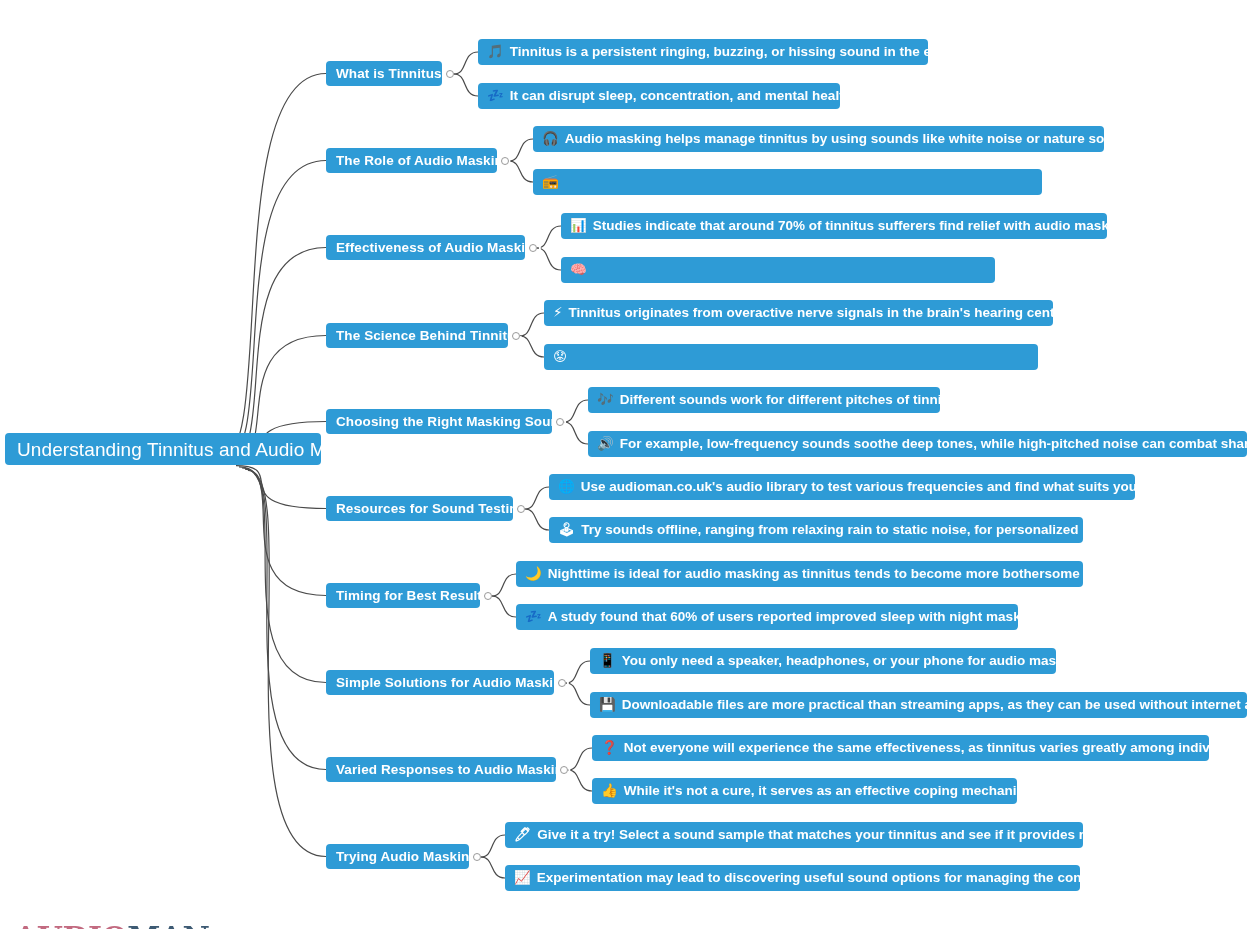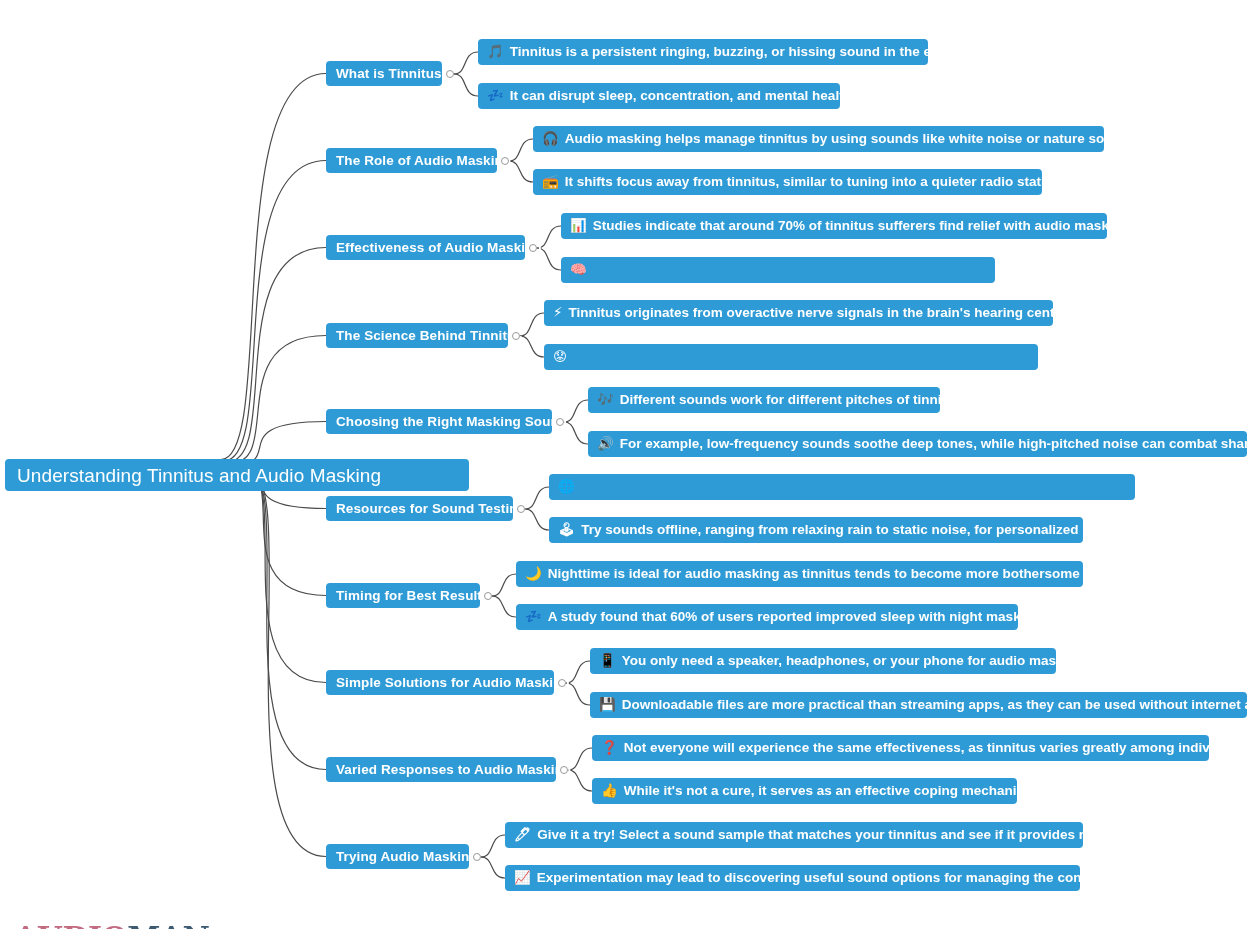--- a/index.html
+++ b/index.html
@@ -129,21 +129,21 @@
       <path d="M 242 468 C 297 468, 221 682.5, 326 682.5" fill="none" stroke="#4a4a4a" stroke-width="1.2"></path>
       <path d="M 566 683 C 580 683, 574 661, 590 661" fill="none" stroke="#4a4a4a" stroke-width="1.2"></path>
       <path d="M 566 683 C 580 683, 574 705, 590 705" fill="none" stroke="#4a4a4a" stroke-width="1.2"></path>
       <path d="M 245 469.2 C 300 469.2, 221 769.5, 326 769.5" fill="none" stroke="#4a4a4a" stroke-width="1.2"></path>
       <path d="M 568 770 C 582 770, 576 748, 592 748" fill="none" stroke="#4a4a4a" stroke-width="1.2"></path>
       <path d="M 568 770 C 582 770, 576 791, 592 791" fill="none" stroke="#4a4a4a" stroke-width="1.2"></path>
       <path d="M 248 470.4 C 303 470.4, 221 856.5, 326 856.5" fill="none" stroke="#4a4a4a" stroke-width="1.2"></path>
       <path d="M 481 857 C 495 857, 489 835, 505 835" fill="none" stroke="#4a4a4a" stroke-width="1.2"></path>
       <path d="M 481 857 C 495 857, 489 878, 505 878" fill="none" stroke="#4a4a4a" stroke-width="1.2"></path>
     </svg>
-<div class="node node-root" style="left: 5px; top: 459px; width: 464px; height: 32px;">
+<div class="node node-root" style="left: 5px; top: 433px; width: 316px; height: 32px;">
       <span>Understanding Tinnitus and Audio Masking</span>
     </div>
     <div class="node node-branch" style="left: 326px; top: 61px; width: 116px; height: 25px;">
       <span>What is Tinnitus?</span>
     </div>
     <div class="collapse-dot" style="left: 446px; top: 70px;"></div>
     <div class="node node-leaf" style="left: 478px; top: 39px; width: 450px; height: 26px;">
       <span class="leaf-icon">🎵</span>
       <span class="leaf-text">Tinnitus is a persistent ringing, buzzing, or hissing sound in the ears.</span>
     </div>
@@ -154,21 +154,20 @@
     <div class="node node-branch" style="left: 326px; top: 148px; width: 171px; height: 25px;">
       <span>The Role of Audio Masking</span>
     </div>
     <div class="collapse-dot" style="left: 501px; top: 157px;"></div>
     <div class="node node-leaf" style="left: 533px; top: 126px; width: 571px; height: 26px;">
       <span class="leaf-icon">🎧</span>
       <span class="leaf-text">Audio masking helps manage tinnitus by using sounds like white noise or nature sounds.</span>
     </div>
     <div class="node node-leaf" style="left: 533px; top: 169px; width: 509px; height: 26px;">
       <span class="leaf-icon">📻</span>
-      <span class="leaf-text">It shifts focus away from tinnitus, similar to tuning into a quieter radio station.</span>
     </div>
     <div class="node node-branch" style="left: 326px; top: 235px; width: 199px; height: 25px;">
       <span>Effectiveness of Audio Masking</span>
     </div>
     <div class="collapse-dot" style="left: 529px; top: 244px;"></div>
     <div class="node node-leaf" style="left: 561px; top: 213px; width: 546px; height: 26px;">
       <span class="leaf-icon">📊</span>
       <span class="leaf-text">Studies indicate that around 70% of tinnitus sufferers find relief with audio masking.</span>
     </div>
     <div class="node node-leaf" style="left: 561px; top: 257px; width: 434px; height: 26px;">
@@ -196,20 +195,21 @@
     <div class="node node-leaf" style="left: 588px; top: 431px; width: 659px; height: 26px;">
       <span class="leaf-icon">🔊</span>
       <span class="leaf-text">For example, low-frequency sounds soothe deep tones, while high-pitched noise can combat sharp rings.</span>
     </div>
     <div class="node node-branch" style="left: 326px; top: 496px; width: 187px; height: 25px;">
       <span>Resources for Sound Testing</span>
     </div>
     <div class="collapse-dot" style="left: 517px; top: 505px;"></div>
     <div class="node node-leaf" style="left: 549px; top: 474px; width: 586px; height: 26px;">
       <span class="leaf-icon">🌐</span>
+      <span class="leaf-text">Use audioman.co.uk's audio library to test various frequencies and find what suits you best.</span>
     </div>
     <div class="node node-leaf" style="left: 549px; top: 517px; width: 534px; height: 26px;">
       <span class="leaf-icon">🕹</span>
       <span class="leaf-text">Try sounds offline, ranging from relaxing rain to static noise, for personalized relief.</span>
     </div>
     <div class="node node-branch" style="left: 326px; top: 583px; width: 154px; height: 25px;">
       <span>Timing for Best Results</span>
     </div>
     <div class="collapse-dot" style="left: 484px; top: 592px;"></div>
     <div class="node node-leaf" style="left: 516px; top: 561px; width: 567px; height: 26px;">

